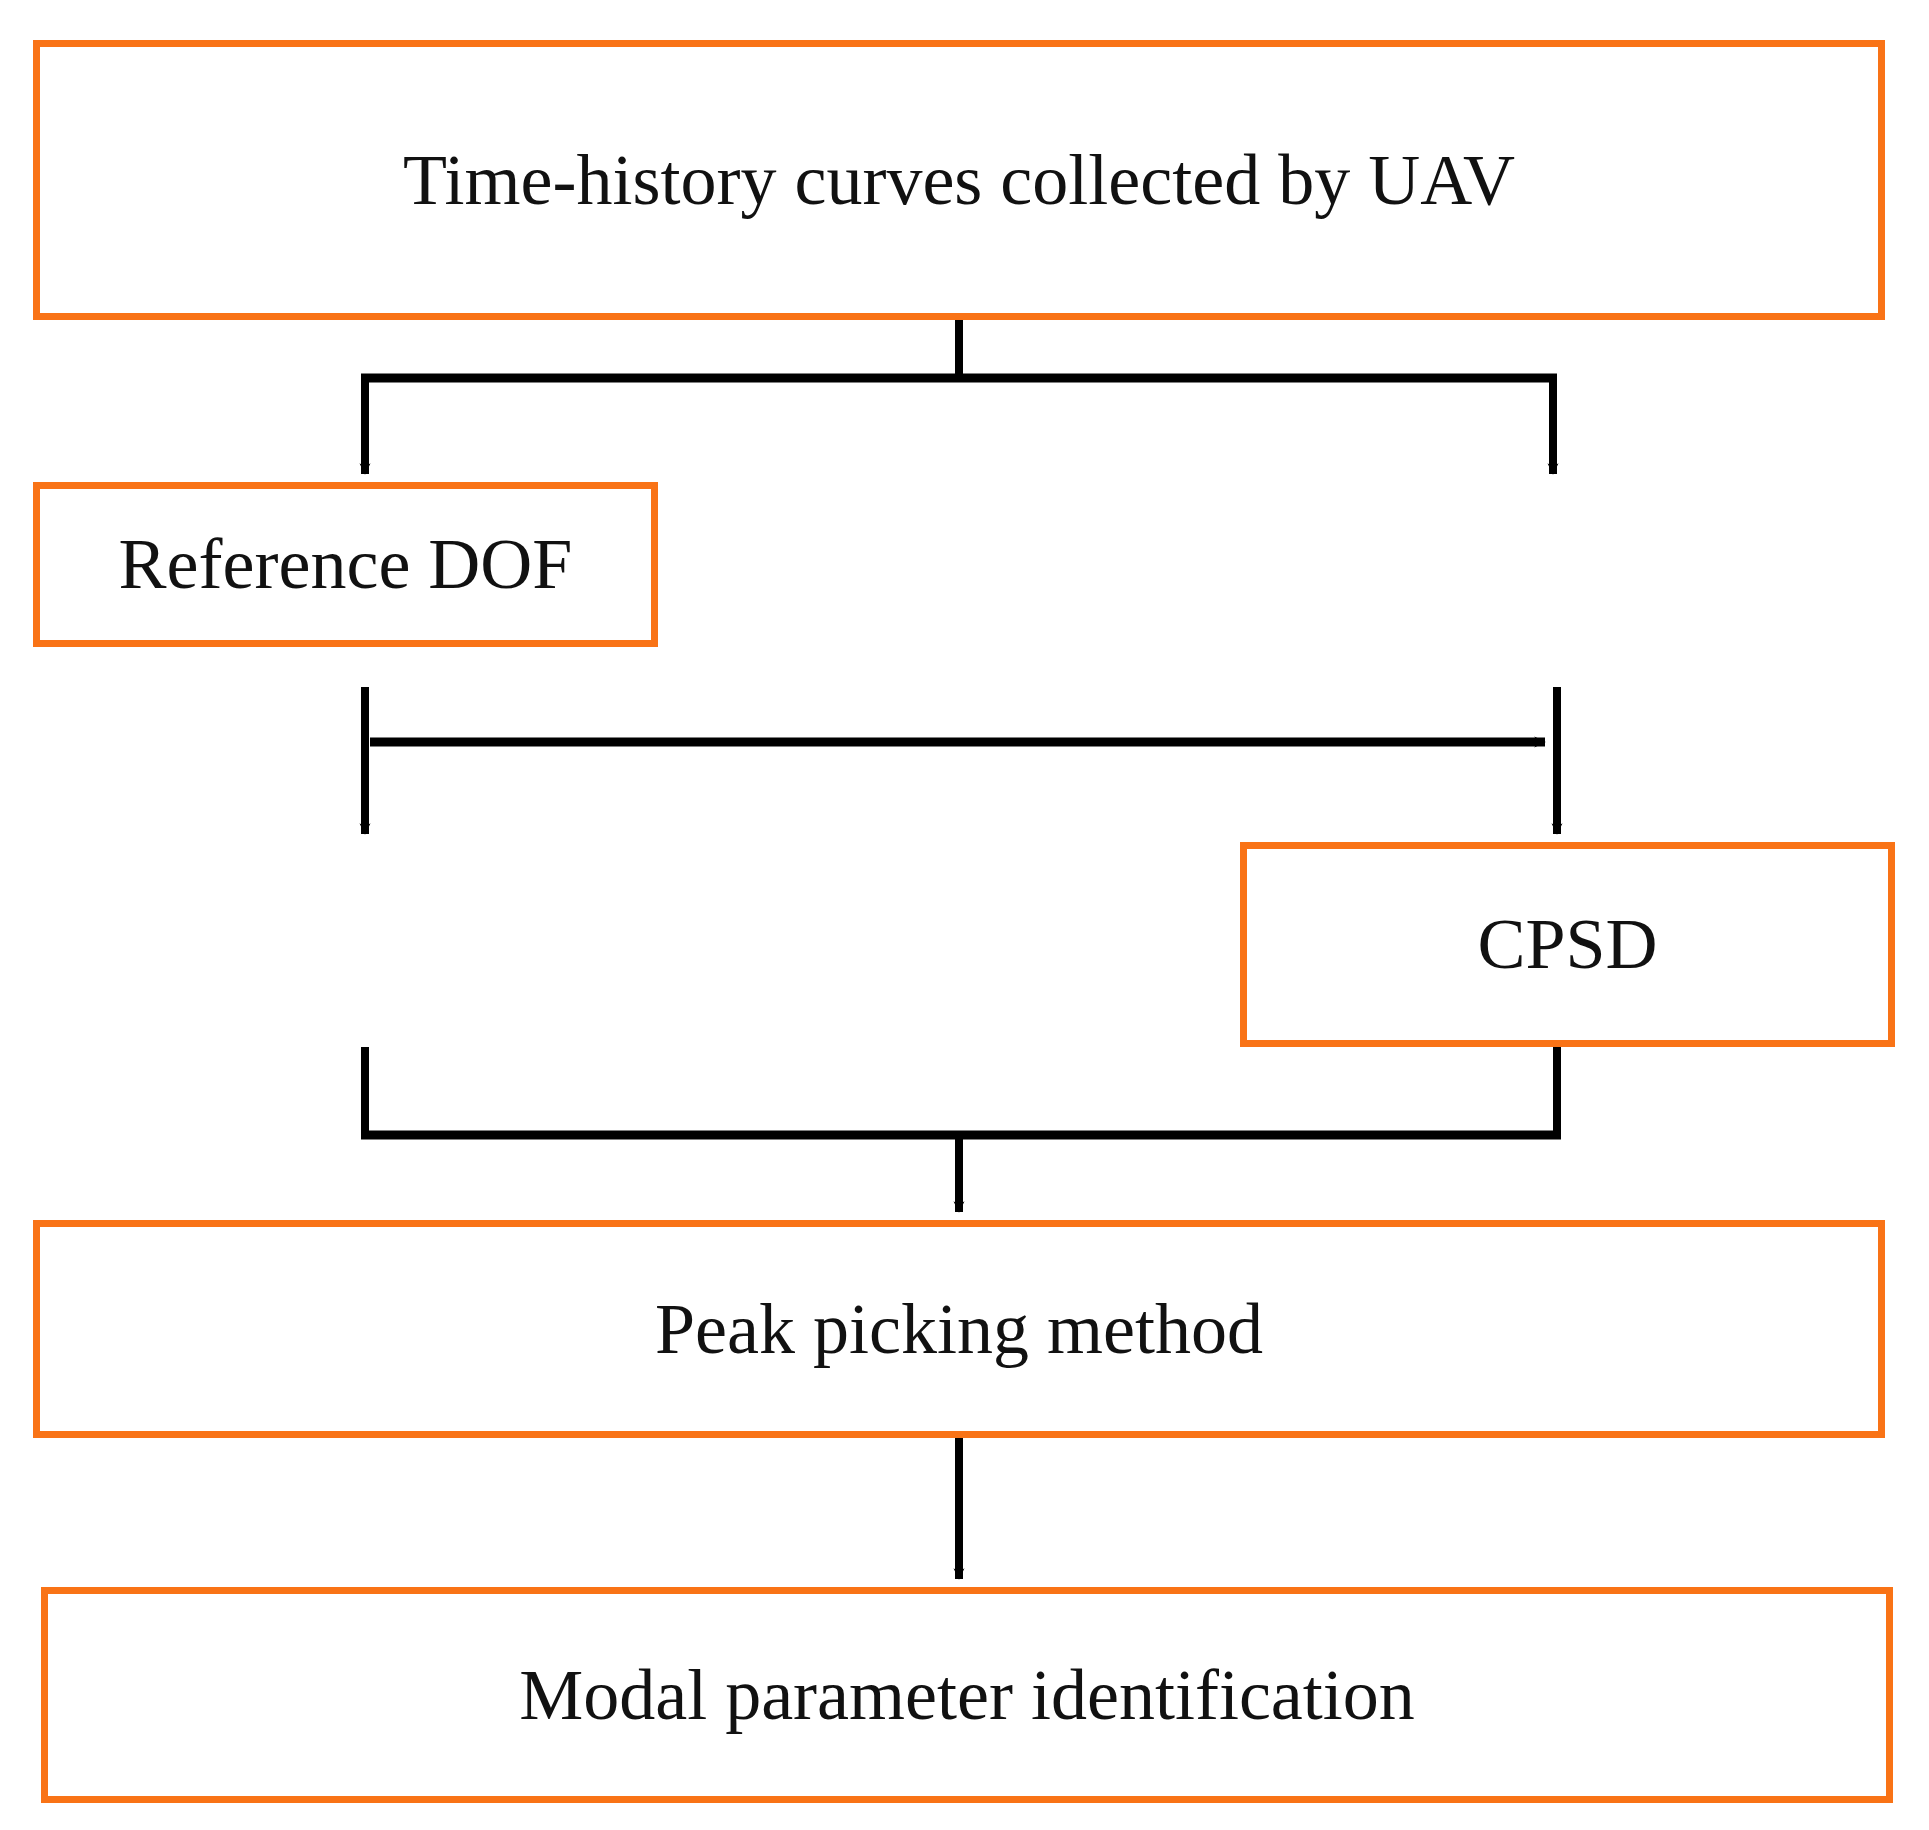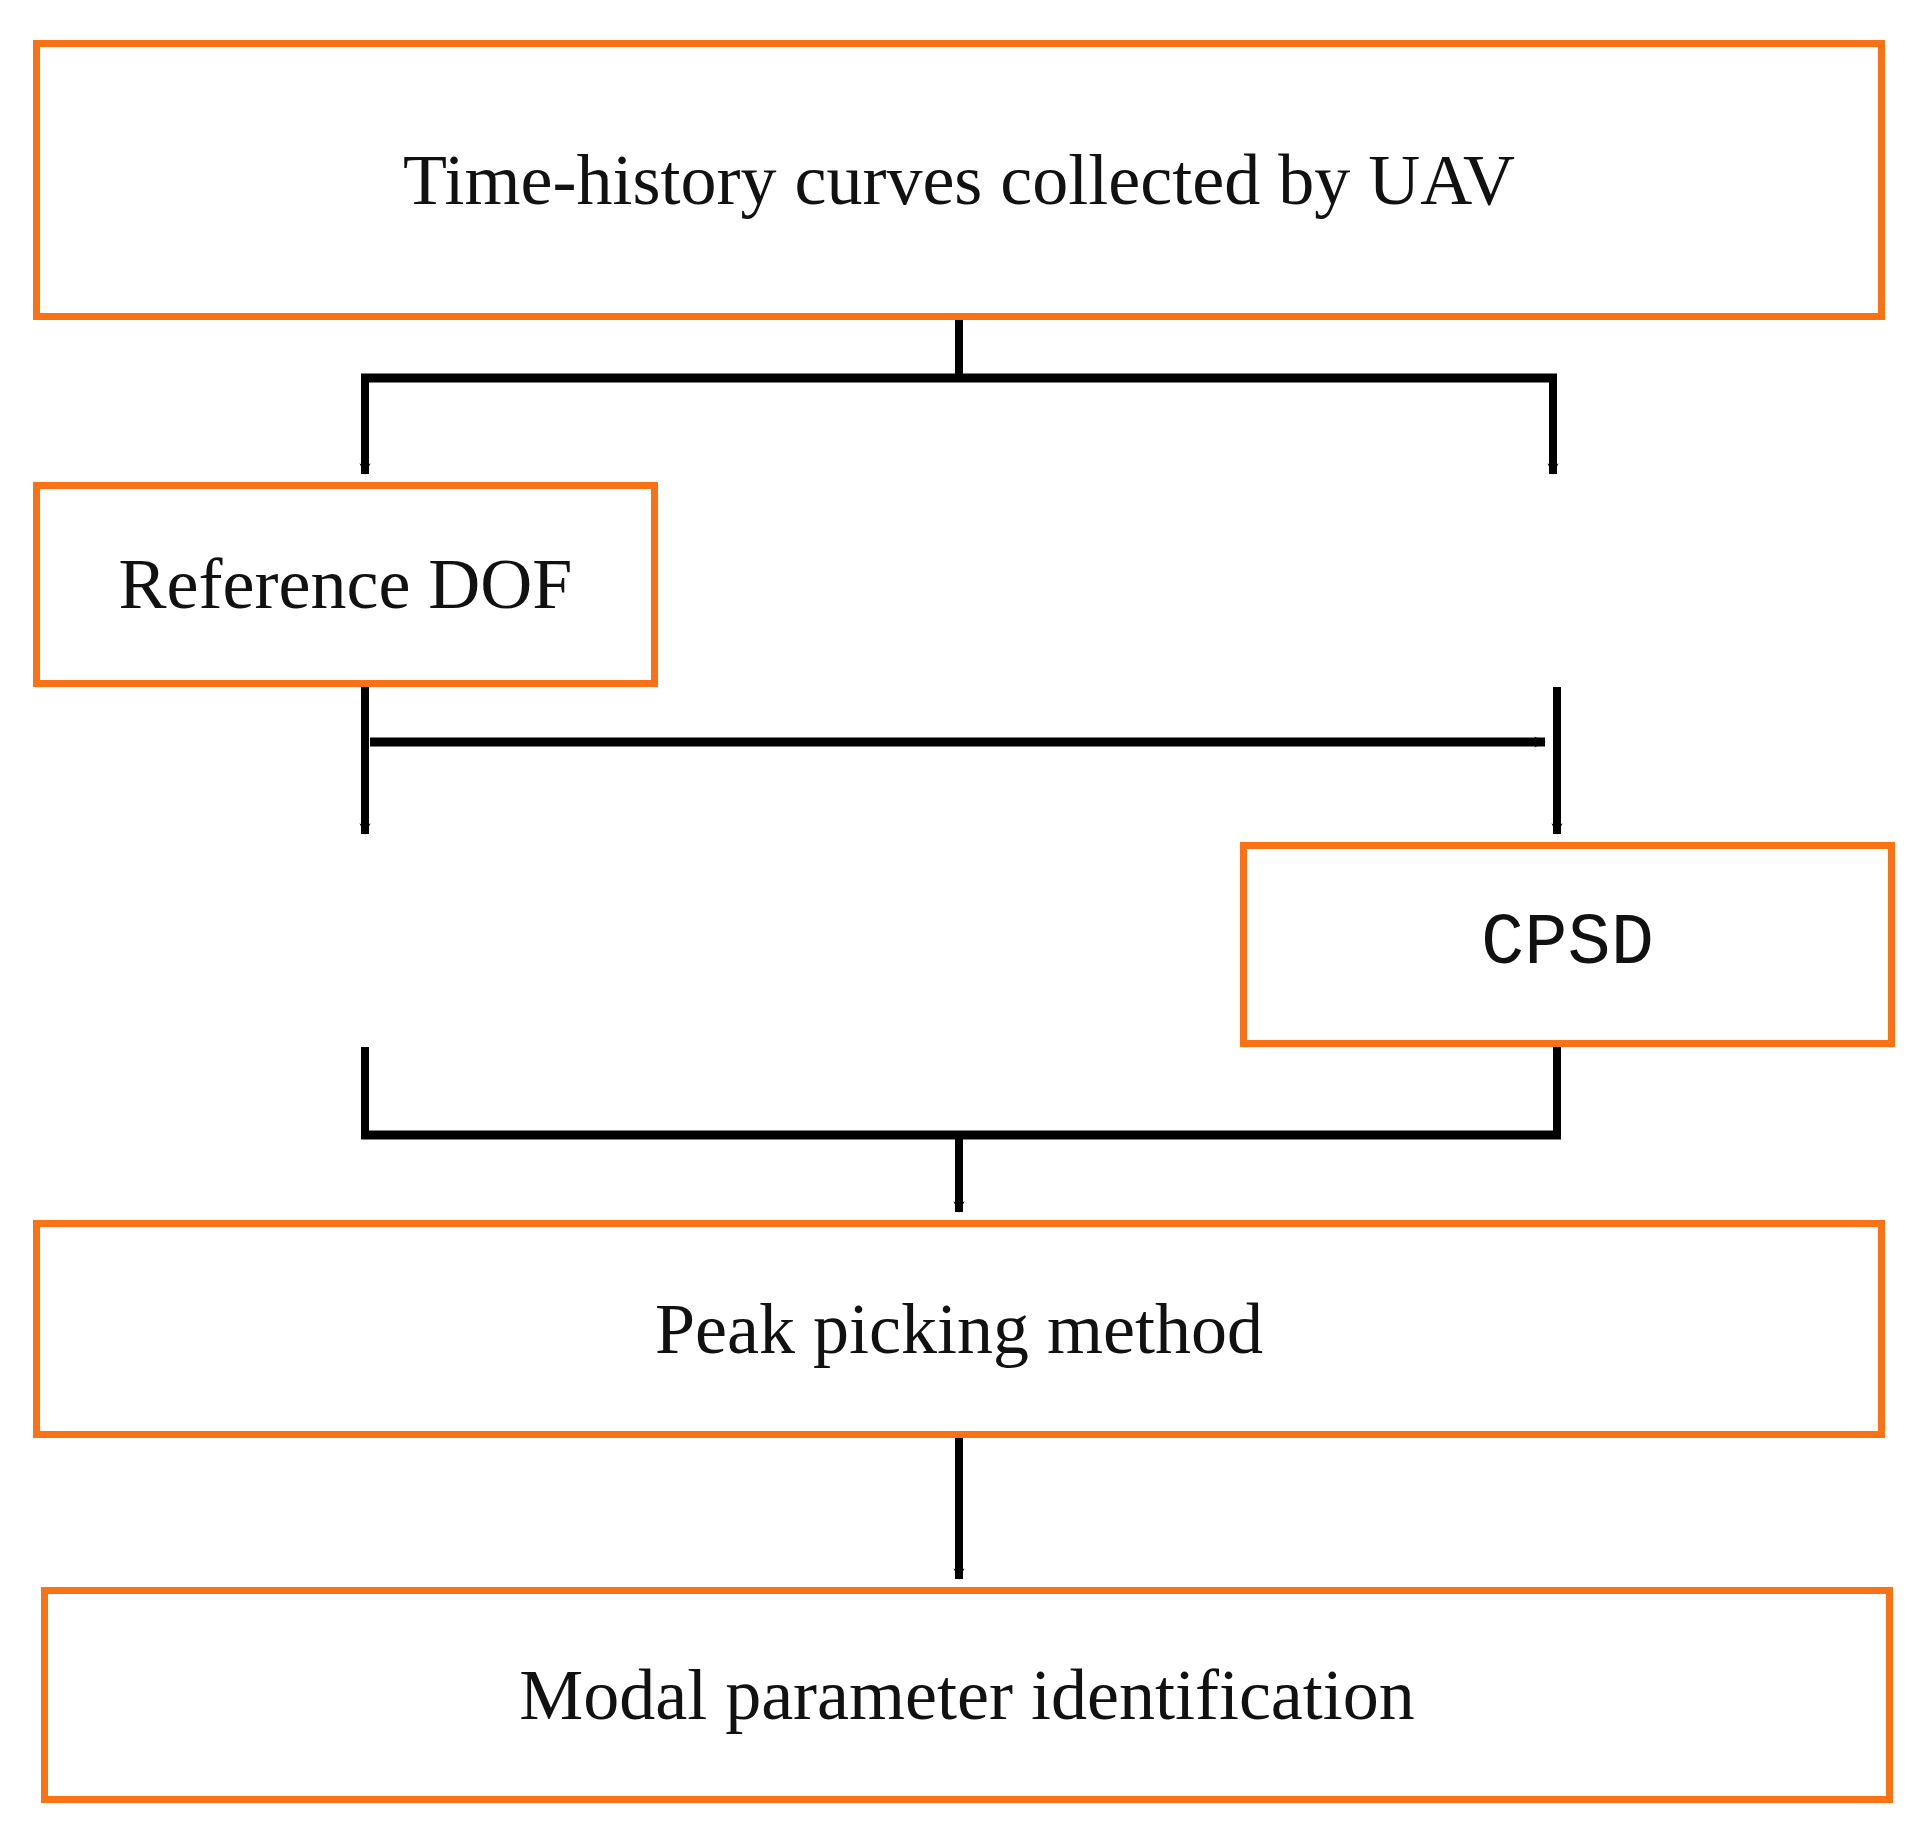--- a/index.html
+++ b/index.html
@@ -28,24 +28,24 @@
     text-align: center;
     color: #111111;
     line-height: 1.15;
   }
   .node-label {
     display: block;
     padding: 0 14px;
     white-space: nowrap;
   }
   .t-top      { left: 33px;   top: 40px;   width: 1852px; height: 280px; }
-  .t-refdof   { left: 33px;   top: 482px;  width: 625px;  height: 205px; }
+  .t-refdof   { left: 33px;   top: 482px;  width: 625px;  height: 165px; }
   .t-otherdof { left: 1240px; top: 482px;  width: 655px;  height: 205px; }
   .t-psd      { left: 33px;   top: 842px;  width: 625px;  height: 205px; }
-  .t-cpsd     { left: 1240px; top: 842px;  width: 655px;  height: 205px; font-family: Liberation Mono, monospace; }
+  .t-cpsd     { left: 1240px; top: 842px;  width: 655px;  height: 205px; }
   .t-peak     { left: 33px;   top: 1220px; width: 1852px; height: 218px; }
   .t-modal    { left: 33px;   top: 1587px; width: 1852px; height: 216px; margin-left: 8px; }
 
   .fs-72 { font-size: 72px; }
 
   #wires {
     position: absolute;
     left: 0;
     top: 0;
     width: 1929px;

